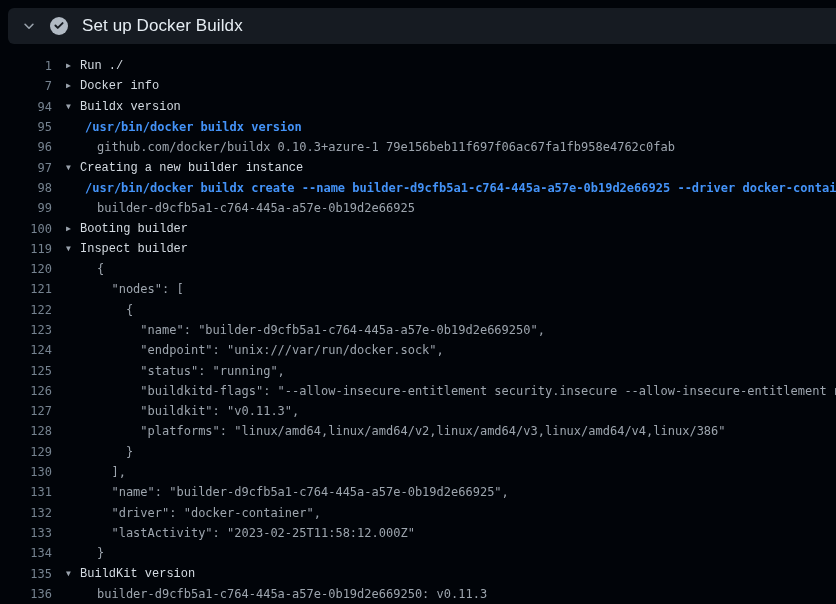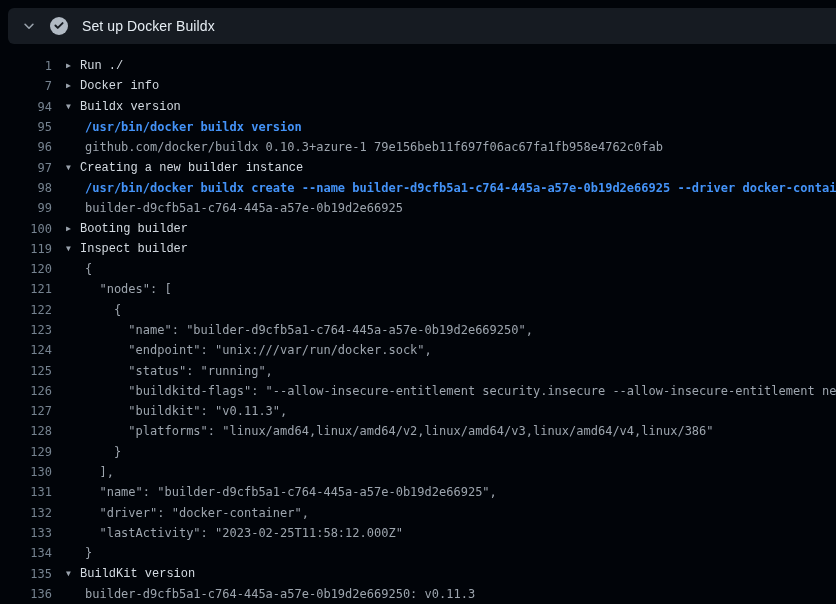--- a/index.html
+++ b/index.html
@@ -14,21 +14,21 @@
     background: var(--bar, #161b22);
     border-radius: 6px;
     display: flex; align-items: center;
     padding-left: 14px; box-sizing: border-box;
     gap: 14px;
   }
   .chev-icon { width: 14px; height: 14px; color: var(--arrowc, #a8b1bb); flex: none; display: block; }
   .check-icon { width: 18px; height: 18px; flex: none; display: block; }
   .step-title {
     color: var(--titlec, #e6edf3);
-    font-size: 14px; font-weight: 500; letter-spacing: 0.1px;
+    font-size: 17px; font-weight: 500; letter-spacing: 0.1px;
   }
   .log {
     position: absolute; top: 56px; left: 0; width: 836px;
     font-family: "DejaVu Sans Mono", "Liberation Mono", monospace;
     font-size: 12px;
     white-space: pre;
   }
   .row { display: flex; height: 20.3px; align-items: center; }
   .num {
     flex: none; width: 52px; text-align: right;
@@ -38,21 +38,21 @@
   .content { padding-left: 14px; display: flex; align-items: center; overflow: hidden; }
   .arrow {
     flex: none; width: 14px; font-size: 8px;
     color: var(--arrowc, #9aa3ad);
     line-height: 1;
   }
   .group-collapsed .text, .group-expanded .text { color: var(--groupc, #d4dbe2); font-family: Liberation Mono, monospace; }
   .group-collapsed, .group-expanded { cursor: pointer; }
   .command .content, .output .content { padding-left: 33px; align-items: flex-end; }
   .command .text { color: var(--cmdc, #4493f8); font-weight: bold; }
-  .output .text { color: var(--outc, #9da5ae); }
+  .output .text { color: var(--outc, #9da5ae); margin-left: 12px; }
 </style>
 </head>
 <body style="--bg: #010409; --bar: #161b22; --numc: #768390; --groupc: #d4dbe2; --outc: #9da5ae; --cmdc: #4493f8; --arrowc: #9aa3ad; --titlec: #e6edf3;">
 
 <div class="step-header">
   <svg class="chev-icon" viewBox="0 0 16 16">
     <path d="M3.5 6 L8 10.5 L12.5 6" fill="none" stroke="currentColor" stroke-width="1.8" stroke-linecap="round" stroke-linejoin="round"></path>
   </svg>
   <svg class="check-icon" viewBox="0 0 16 16">
     <circle cx="8" cy="8" r="8" class="check-bg" fill="#b1bac4"></circle>

